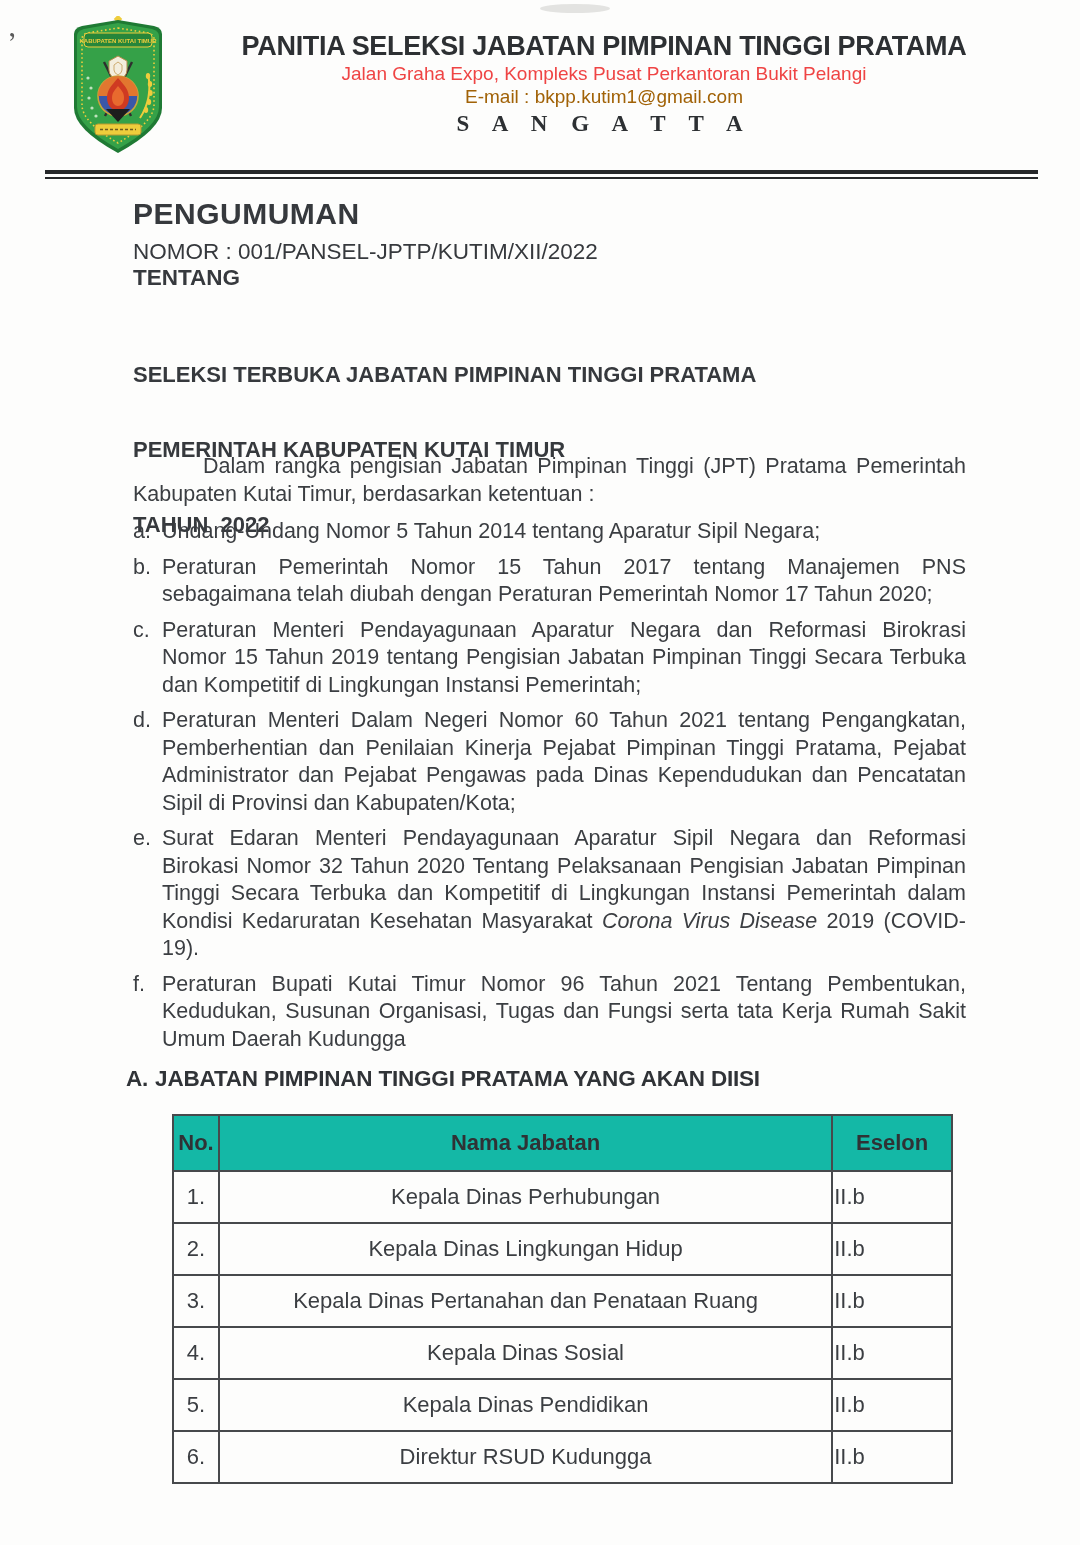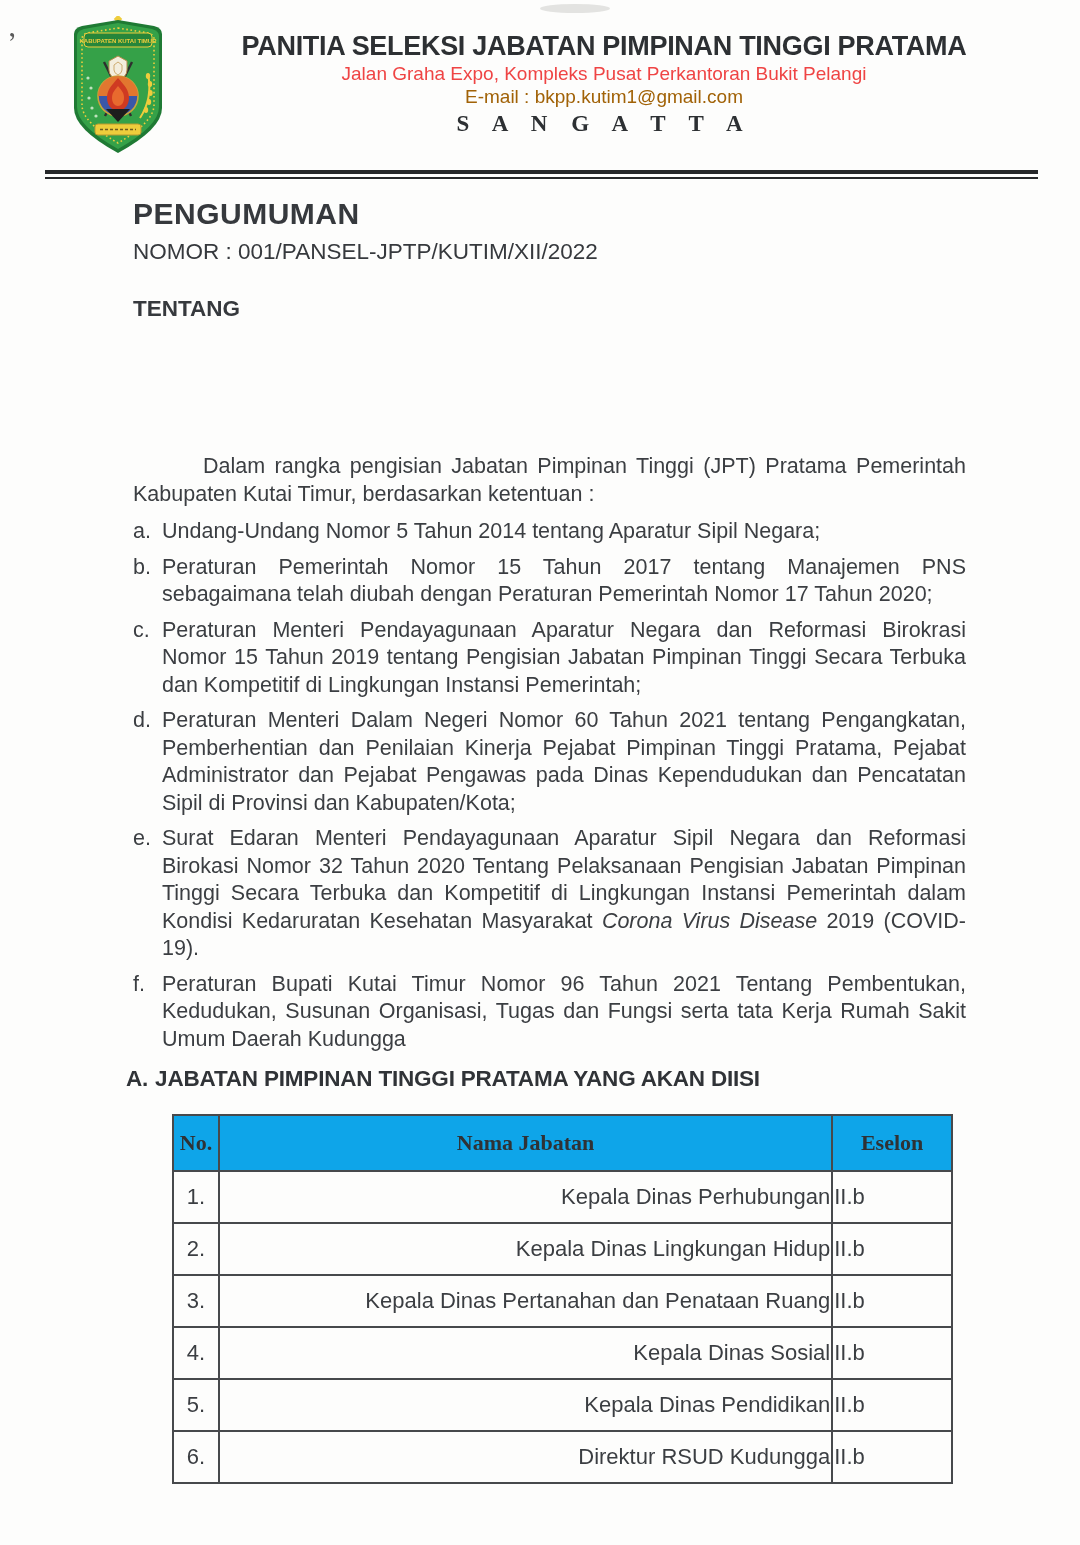--- a/index.html
+++ b/index.html
@@ -20,42 +20,42 @@
   .lh-addr{font-size:19px;line-height:23px;color:#ef4444;}
   .lh-mail{font-size:19px;line-height:23px;color:#a16207;}
   .lh-city{font-family:"Liberation Serif", serif;font-size:23px;font-weight:bold;
            letter-spacing:9px;margin-top:3px;color:#2d3033;}
   .rule{position:absolute;left:45px;top:170px;width:993px;height:3px;
         border-top:4px solid #26282a;border-bottom:2px solid #26282a;}
   
   .title-block{position:absolute;left:133px;top:197px;width:832px;text-align:left;color:#36393d;}
   .doc-title{font-size:30px;font-weight:bold;letter-spacing:0.5px;}
   .doc-number{font-size:22.5px;margin-top:8px;}
-  .doc-tentang{font-size:22.5px;font-weight:bold;margin-top:31px;}
+  .doc-tentang{font-size:22.5px;font-weight:bold;}
   .doc-subject{font-size:22px;font-weight:bold;margin-top:21px;line-height:25px;white-space:pre-wrap;}
   
   .body-block{position:absolute;left:133px;top:453px;width:833px;
               font-size:21.5px;line-height:27.5px;text-align:justify;color:#3b3e42;}
   .intro{ text-indent:70px; }
   .legal-list{margin-top:10px;}
   .list-item{display:flex;margin-bottom:8px;}
   .list-item .lbl{flex:0 0 29px;}
   .list-item .txt{flex:1;text-align:justify;}
   .list-item .txt i{font-style:italic;}
   
   .section-heading{position:absolute;left:126px;top:1066px;width:840px;
                    font-size:22.5px;font-weight:bold;color:#303337;letter-spacing:-0.2px;}
   .section-heading .sh-label{margin-right:7px;}
   .jabatan-table{position:absolute;left:172px;top:1114px;width:781px;
                  border-collapse:collapse;font-size:22px;color:#3b3e42;}
   .jabatan-table th,.jabatan-table td{border:2px solid #47494c;}
-  .jabatan-table th{height:52px;background:#0ea5e9;font-weight:bold;color:#2f3235;font-family:Liberation Serif, serif;}
+  .jabatan-table th{height:52px;background:#14b8a6;font-weight:bold;color:#2f3235;}
   .jabatan-table td{height:48px;}
   .cell-no{text-align:center;}
-  .cell-nama{text-align:right;}
+  .cell-nama{text-align:center;}
   .cell-eselon{text-align:left;}
   
   .artifact-quote{position:absolute;left:8px;top:26px;font-size:30px;color:#5a5a5a;
                   font-family:"Liberation Serif", serif;transform:rotate(-8deg);}
   .artifact-smudge{position:absolute;left:540px;top:4px;width:70px;height:9px;
                    border-radius:50%;background:#dcdcda;opacity:0.8;}
 </style>
 </head>
 <body>
 
@@ -113,20 +113,25 @@
     <div class="lh-mail">E-mail : bkpp.kutim1@gmail.com</div>
     <div class="lh-city">S A N G A T T A</div>
   </div>
 
   <div class="rule"></div>
 
   <div class="title-block">
     <div class="doc-title">PENGUMUMAN</div>
     <div class="doc-number">NOMOR : 001/PANSEL-JPTP/KUTIM/XII/2022</div>
     <div class="doc-tentang">TENTANG</div>
+    <div class="doc-subject">
+      <div>SELEKSI TERBUKA JABATAN PIMPINAN TINGGI PRATAMA</div>
+      <div>PEMERINTAH KABUPATEN KUTAI TIMUR</div>
+      <div>TAHUN  2022</div>
+    </div>
   </div>
 
   <div class="body-block">
     <div class="intro">Dalam rangka pengisian Jabatan Pimpinan Tinggi (JPT) Pratama Pemerintah Kabupaten Kutai Timur, berdasarkan ketentuan :</div>
     <div class="legal-list">
         <div class="list-item">
           <span class="lbl">a.</span>
           <span class="txt"><span>Undang-Undang Nomor 5 Tahun 2014 tentang Aparatur Sipil Negara;</span></span>
         </div>
         <div class="list-item">

